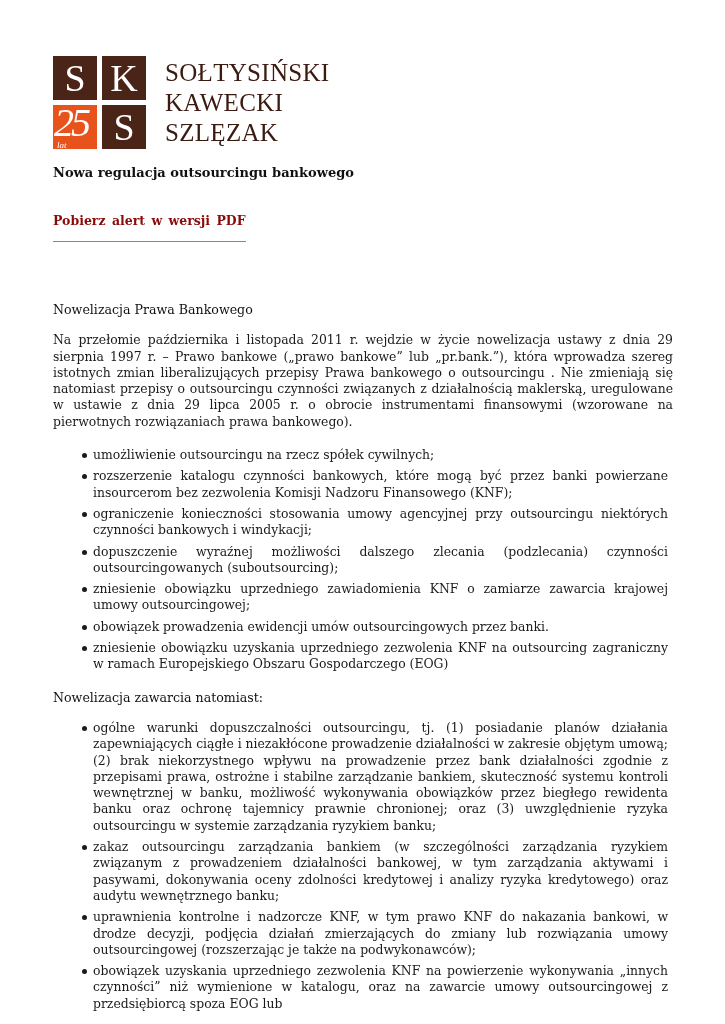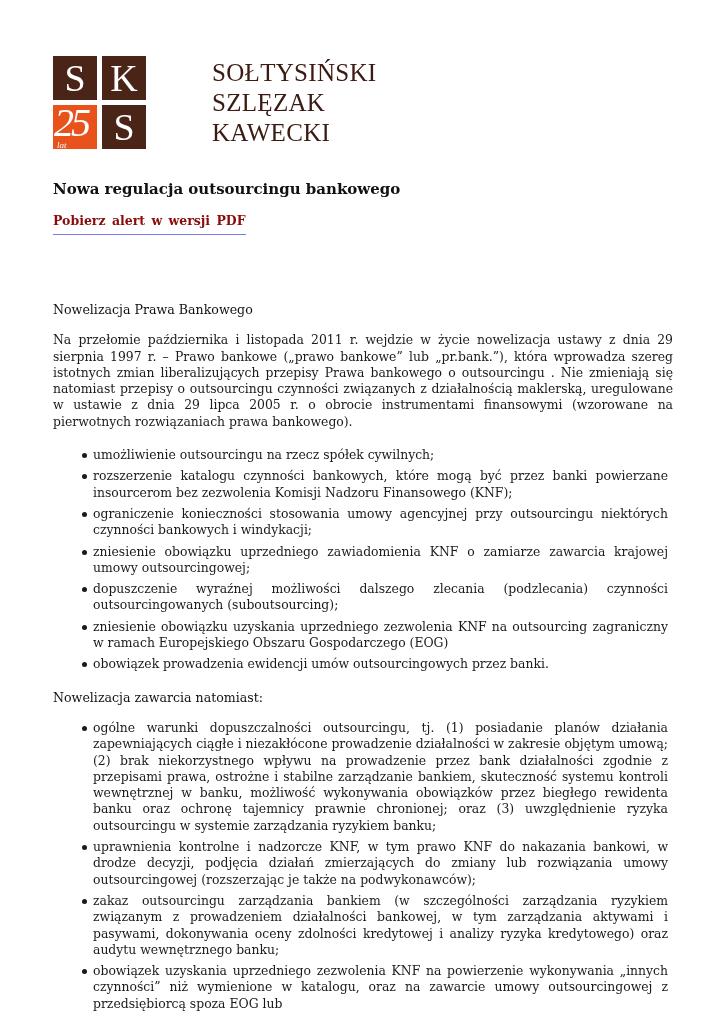--- a/index.html
+++ b/index.html
@@ -73,42 +73,42 @@
       position: absolute;
       left: 112px;
       top: 2px;
       font-family: "Liberation Serif", serif;
       font-size: 25px;
       line-height: 30px;
       color: #3b1a12;
       letter-spacing: 0.3px;
       white-space: nowrap;
     }
-    .firm-name div { height: 30px; margin-left: 47px; }
+    .firm-name div { height: 30px; }
 
     
     .title {
       position: absolute;
       left: 53px;
-      top: 180px;
+      top: 165px;
       margin: 0;
-      font-size: 15px;
+      font-size: 13px;
       font-weight: bold;
       color: #111;
     }
     .pdf-link {
       position: absolute;
       left: 53px;
       top: 213px;
       font-size: 12.5px;
       font-weight: bold;
       color: #8b0a0a;
       text-decoration: none;
       border-bottom: 1.5px solid #7a7af0;
-      padding-bottom: 6px;
+      padding-bottom: 13px;
       line-height: 15px;
       word-spacing: 2px;
     }
 
     
     .content {
       position: absolute;
       left: 53px;
       top: 302px;
       width: 620px;
@@ -153,44 +153,44 @@
   <div class="logo-sq s1">S</div>
   <div class="logo-sq k">K</div>
   <div class="logo-sq anniv">
     <span class="anniv-num">25</span>
     <span class="anniv-lat">lat</span>
     <span class="anniv-years">years</span>
   </div>
   <div class="logo-sq s2">S</div>
   <div class="firm-name">
     <div>SOŁTYSIŃSKI</div>
+    <div>KAWECKI</div>
     <div>SZLĘZAK</div>
-    <div>KAWECKI</div>
   </div>
 </div>
 
 <h1 class="title">Nowa regulacja outsourcingu bankowego</h1>
 
 <a class="pdf-link">Pobierz  alert  w  wersji  PDF</a>
 
 <div class="content">
 
   <p class="section-heading">Nowelizacja Prawa Bankowego</p>
   <p class="para">Na przełomie października i listopada 2011 r. wejdzie w życie nowelizacja ustawy z dnia 29 sierpnia 1997 r. – Prawo bankowe („prawo bankowe” lub „pr.bank.”), która wprowadza szereg istotnych zmian liberalizujących przepisy Prawa bankowego o outsourcingu . Nie zmieniają się natomiast przepisy o outsourcingu czynności związanych z działalnością maklerską, uregulowane w ustawie z dnia 29 lipca 2005 r. o obrocie instrumentami finansowymi (wzorowane na pierwotnych rozwiązaniach prawa bankowego).</p>
 
   <ul class="bullets">
     <li>umożliwienie outsourcingu na rzecz spółek cywilnych;</li>
     <li>rozszerzenie katalogu czynności bankowych, które mogą być przez banki powierzane insourcerom bez zezwolenia Komisji Nadzoru Finansowego (KNF);</li>
     <li>ograniczenie konieczności stosowania umowy agencyjnej przy outsourcingu niektórych czynności bankowych i windykacji;</li>
+    <li>dopuszczenie wyraźnej możliwości dalszego zlecania (podzlecania) czynności outsourcingowanych (suboutsourcing);</li>
     <li>zniesienie obowiązku uprzedniego zawiadomienia KNF o zamiarze zawarcia krajowej umowy outsourcingowej;</li>
-    <li>dopuszczenie wyraźnej możliwości dalszego zlecania (podzlecania) czynności outsourcingowanych (suboutsourcing);</li>
+    <li>obowiązek prowadzenia ewidencji umów outsourcingowych przez banki.</li>
     <li>zniesienie obowiązku uzyskania uprzedniego zezwolenia KNF na outsourcing zagraniczny w ramach Europejskiego Obszaru Gospodarczego (EOG)</li>
-    <li>obowiązek prowadzenia ewidencji umów outsourcingowych przez banki.</li>
   </ul>
 
   <p class="section-heading">Nowelizacja zawarcia natomiast:</p>
   <ul class="bullets">
     <li>ogólne warunki dopuszczalności outsourcingu, tj. (1) posiadanie planów działania zapewniających ciągłe i niezakłócone prowadzenie działalności w zakresie objętym umową; (2) brak niekorzystnego wpływu na prowadzenie przez bank działalności zgodnie z przepisami prawa, ostrożne i stabilne zarządzanie bankiem, skuteczność systemu kontroli wewnętrznej w banku, możliwość wykonywania obowiązków przez biegłego rewidenta banku oraz ochronę tajemnicy prawnie chronionej; oraz (3) uwzględnienie ryzyka outsourcingu w systemie zarządzania ryzykiem banku;</li>
+    <li>zakaz outsourcingu zarządzania bankiem (w szczególności zarządzania ryzykiem związanym z prowadzeniem działalności bankowej, w tym zarządzania aktywami i pasywami, dokonywania oceny zdolności kredytowej i analizy ryzyka kredytowego) oraz audytu wewnętrznego banku;</li>
     <li>uprawnienia kontrolne i nadzorcze KNF, w tym prawo KNF do nakazania bankowi, w drodze decyzji, podjęcia działań zmierzających do zmiany lub rozwiązania umowy outsourcingowej (rozszerzając je także na podwykonawców);</li>
-    <li>zakaz outsourcingu zarządzania bankiem (w szczególności zarządzania ryzykiem związanym z prowadzeniem działalności bankowej, w tym zarządzania aktywami i pasywami, dokonywania oceny zdolności kredytowej i analizy ryzyka kredytowego) oraz audytu wewnętrznego banku;</li>
     <li>obowiązek uzyskania uprzedniego zezwolenia KNF na powierzenie wykonywania „innych czynności” niż wymienione w katalogu, oraz na zawarcie umowy outsourcingowej z przedsiębiorcą spoza EOG lub</li>
   </ul>
 </div>
 
 </body></html>

